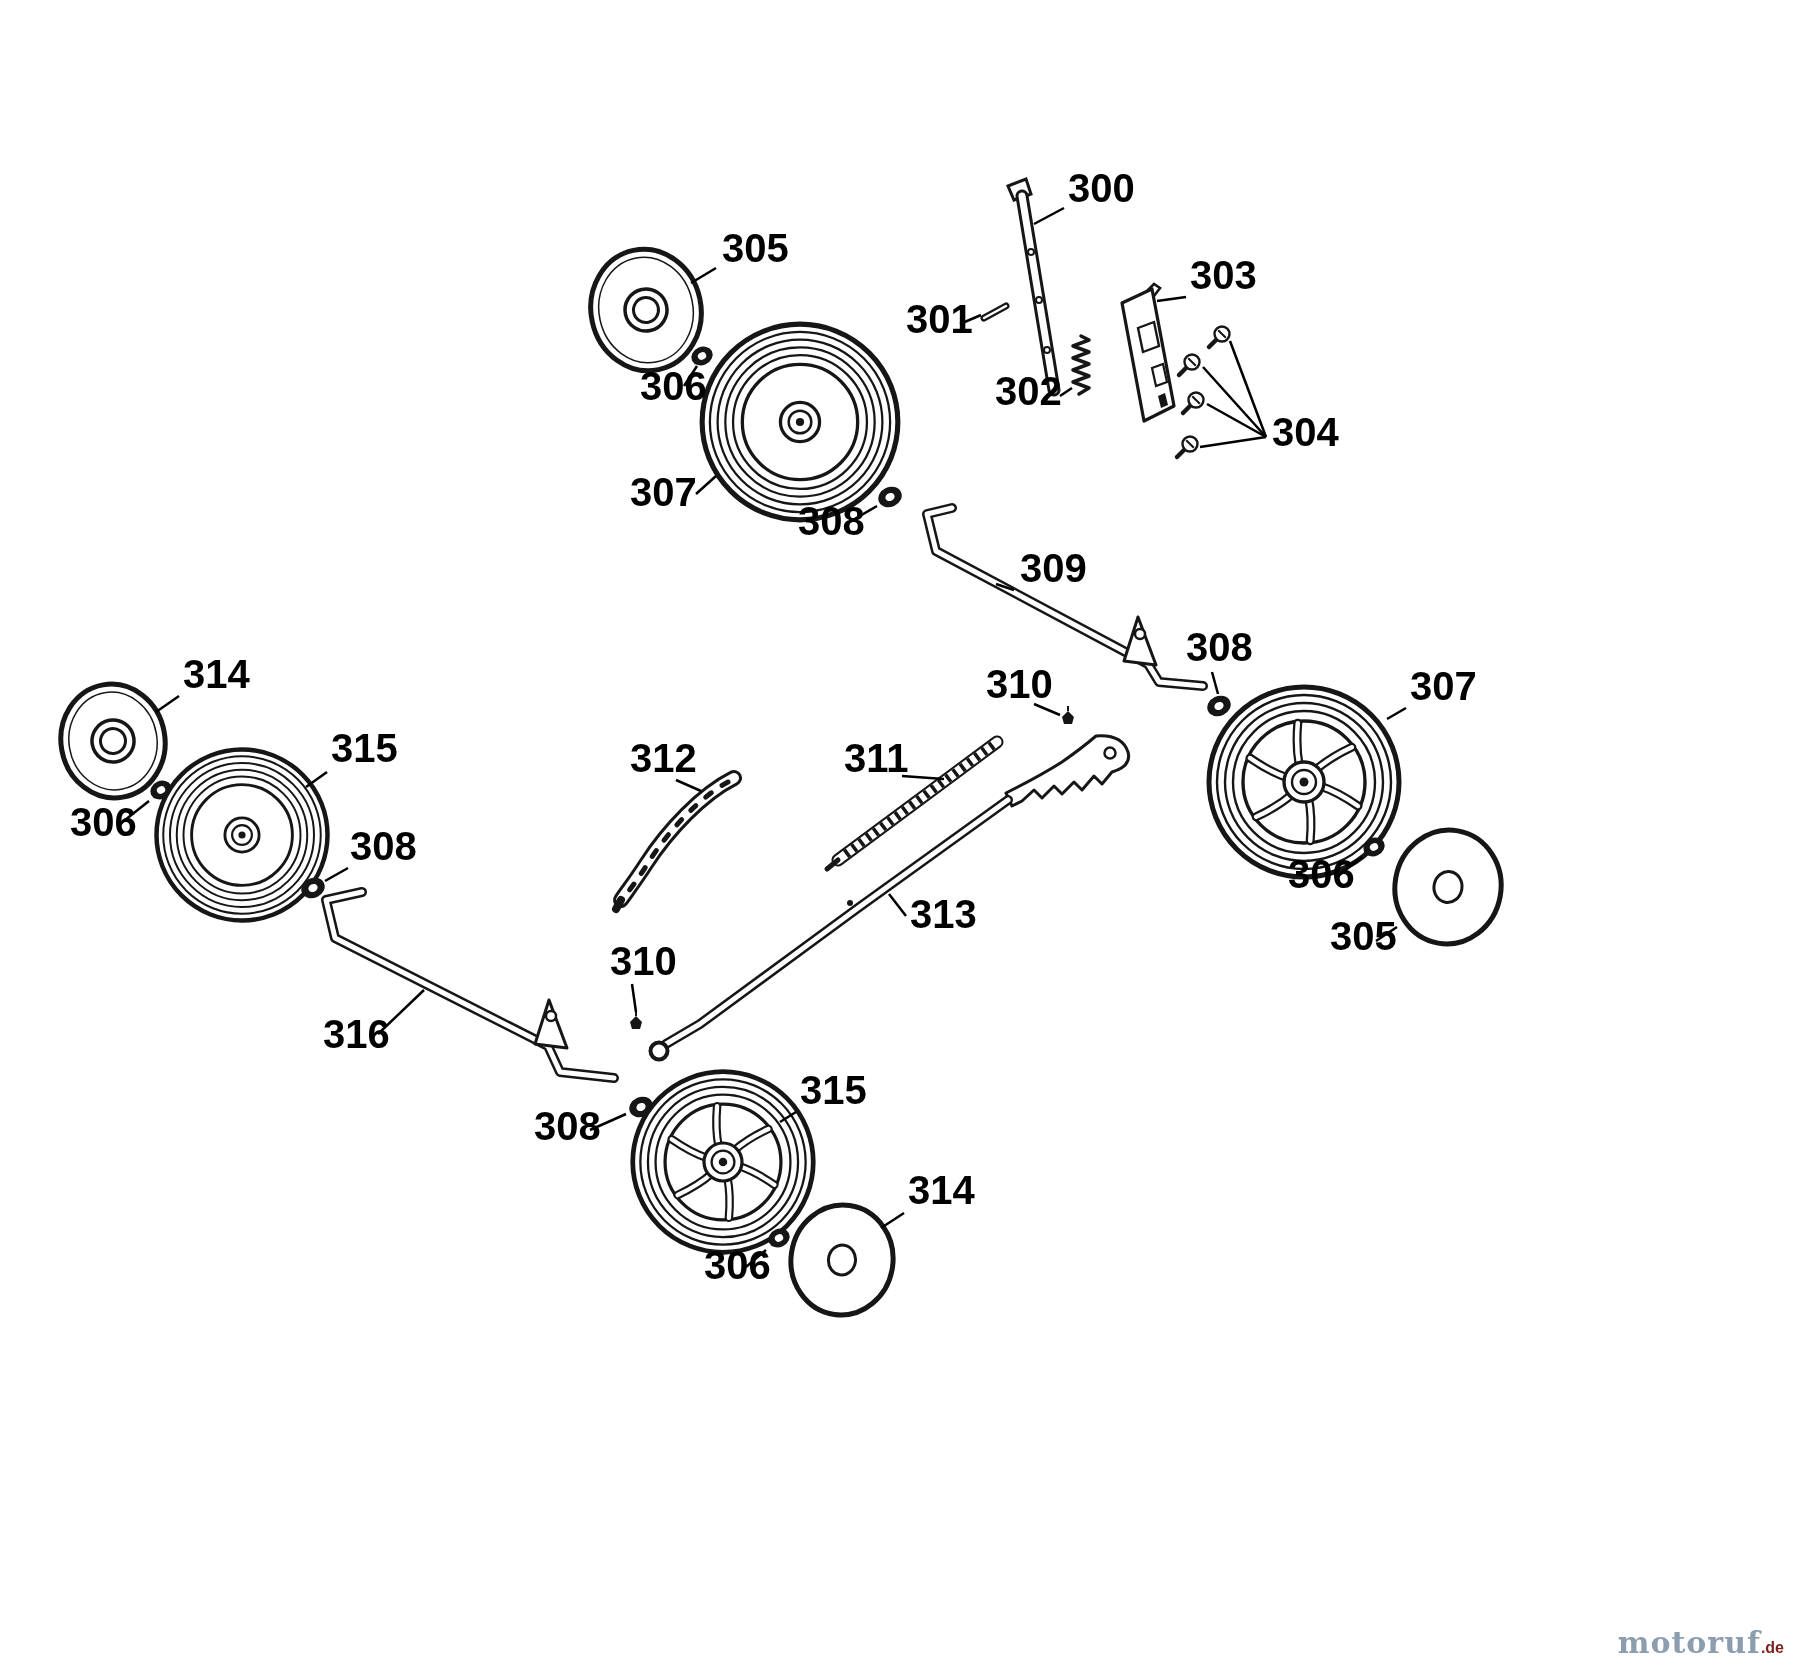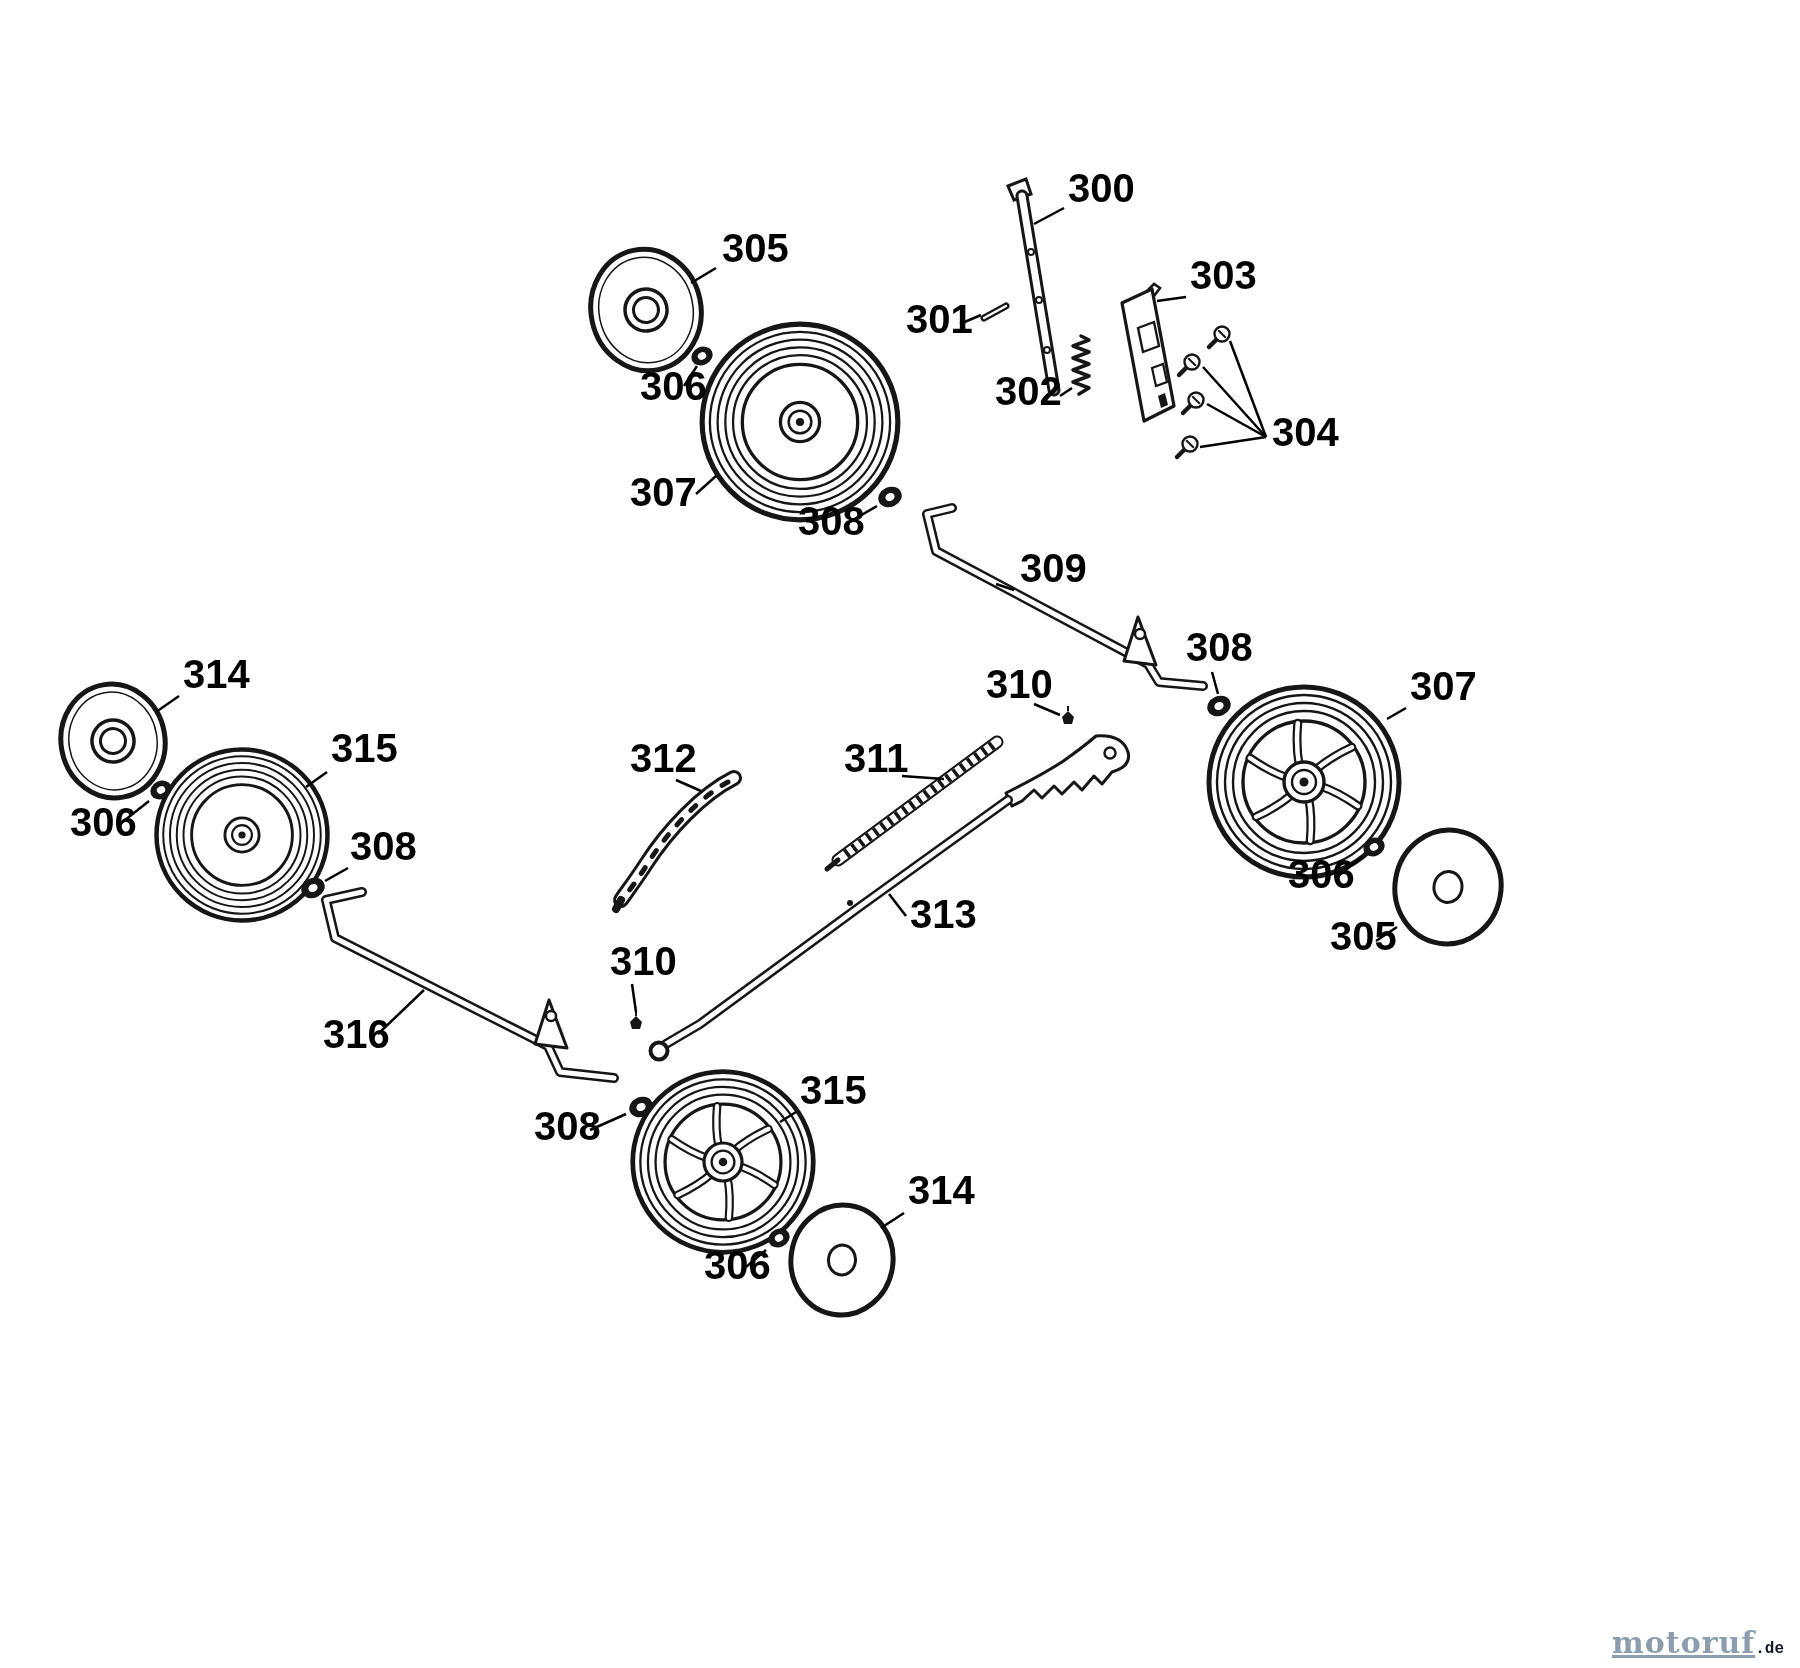--- a/index.html
+++ b/index.html
@@ -2,22 +2,22 @@
 <html><head>
 <meta charset="utf-8">
 <style>
   html,body{margin:0;padding:0;background:#fff;}
   .page{position:relative;width:1800px;height:1668px;background:#ffffff;overflow:hidden;
         font-family:"Liberation Sans",sans-serif;}
   svg{display:block;position:absolute;left:0;top:0;}
   .lbl{font-family:"Liberation Sans",sans-serif;font-size:40px;font-weight:700;fill:#000;}
   .ld{stroke:#000;stroke-width:2.5;fill:none;}
   .watermark{position:absolute;right:16px;bottom:8px;white-space:nowrap;user-select:none;}
-  .wm-brand{font-family:"DejaVu Serif",serif;font-weight:700;font-size:30px;color:#8b9dae;letter-spacing:1px;text-decoration:underline;}
-  .wm-tld{font-family:Liberation Mono, monospace;font-weight:700;font-size:16px;color:#0f172a;margin-top:44px;}
+  .wm-brand{font-family:"DejaVu Serif",serif;font-weight:700;font-size:30px;color:#8b9dae;letter-spacing:1px;}
+  .wm-tld{font-family:Liberation Sans, sans-serif;font-weight:700;font-size:16px;color:#7f1d1d;margin-top:44px;}
 </style>
 </head>
 <body>
 
 <div class="page">
 <svg width="1800" height="1668" viewBox="0 0 1800 1668">
 
   <defs>
     <g id="treadwheel">
       <circle r="95" fill="#fff" stroke="#161616" stroke-width="5"></circle>

